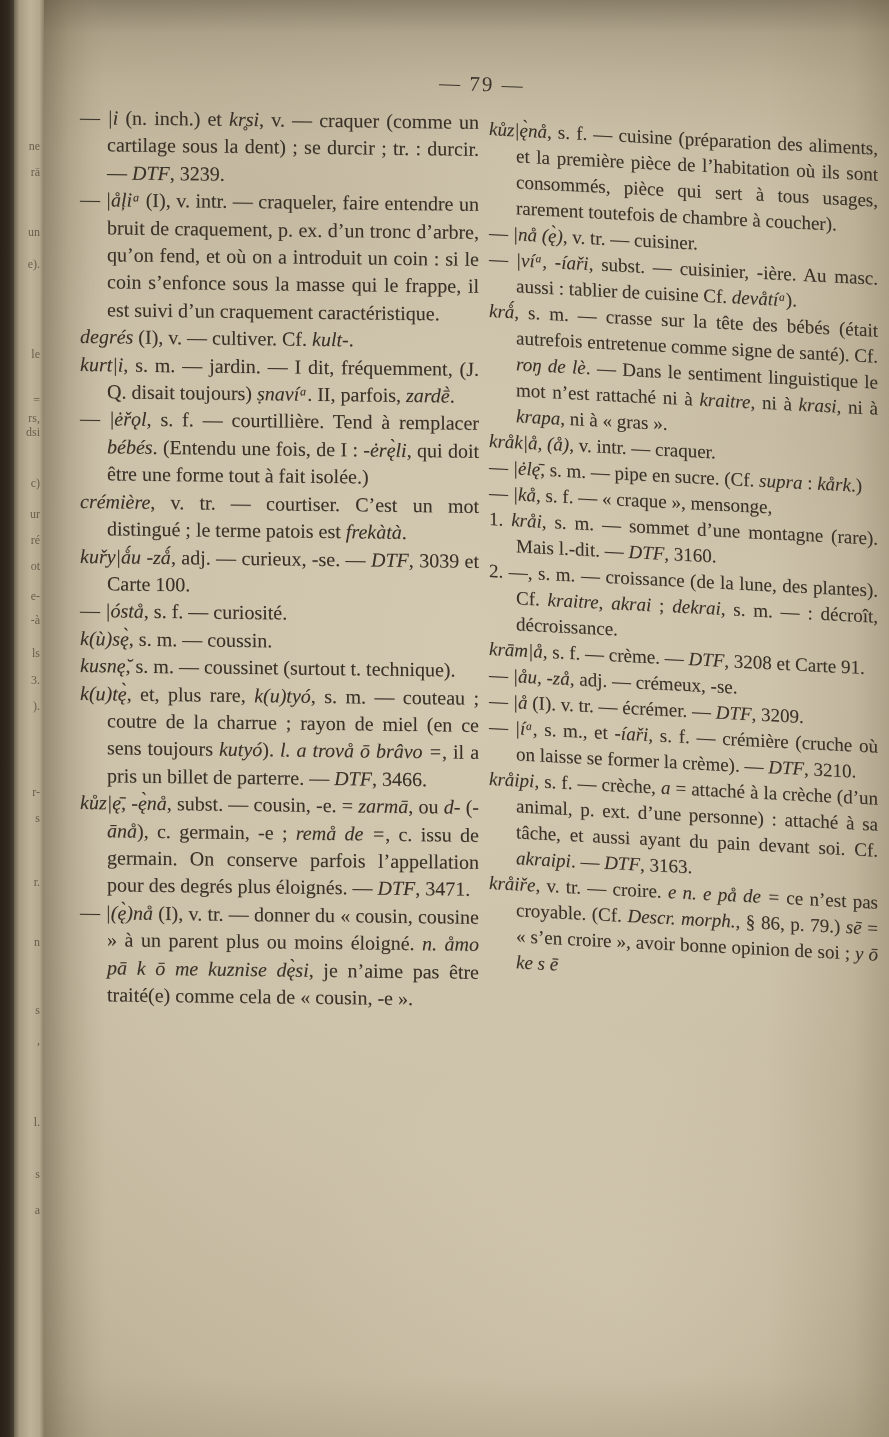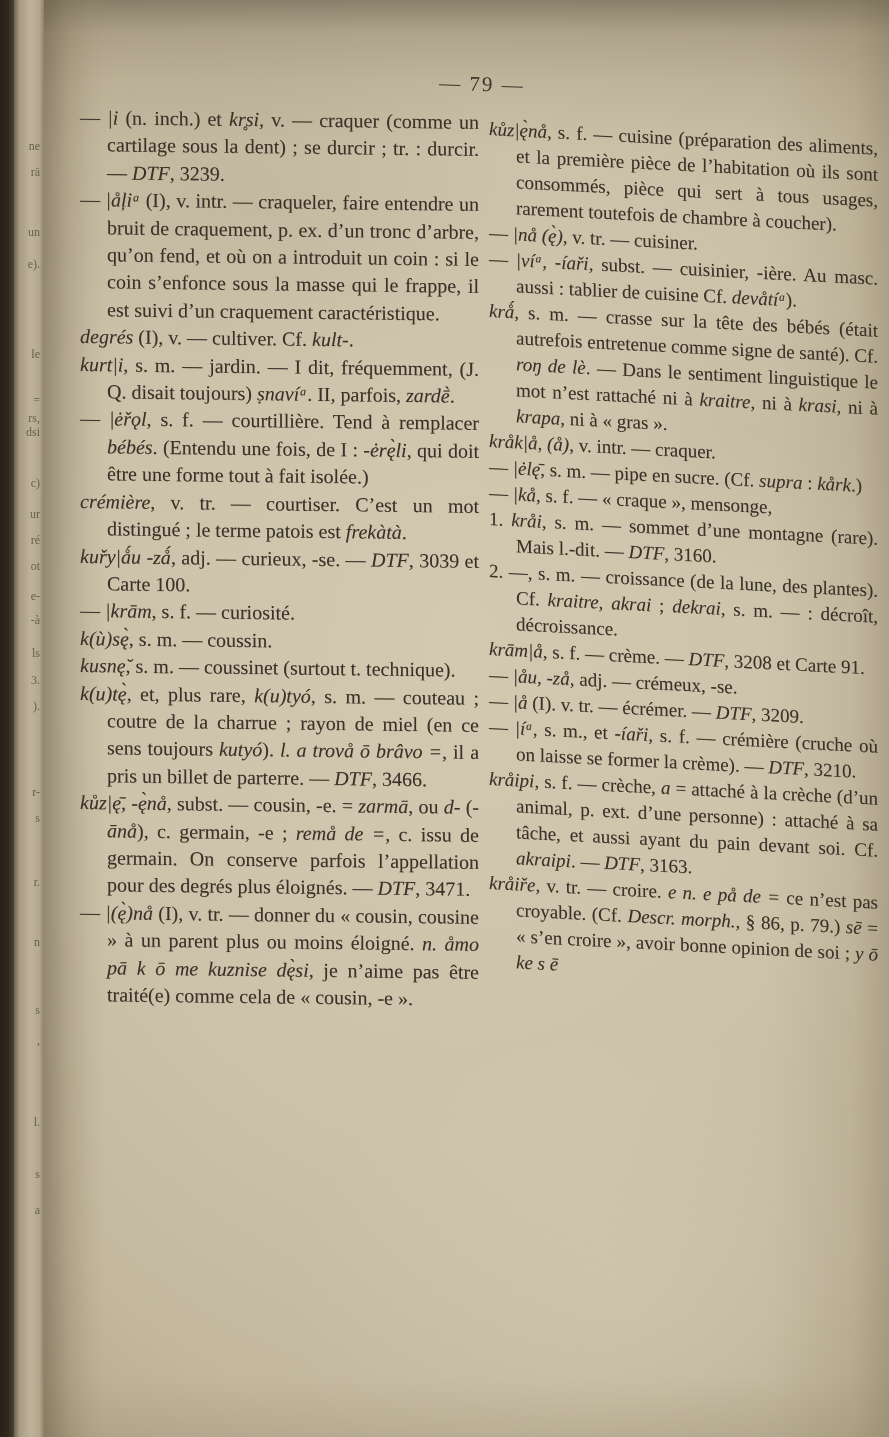--- a/index.html
+++ b/index.html
@@ -108,21 +108,21 @@
       
     <span class="seg">— </span><span class="seg it">|ėřǫl</span><span class="seg">, s. f. — courtillière. Tend à remplacer </span><span class="seg it">bébés</span><span class="seg">. (Entendu une fois, de I : </span><span class="seg it">-ėrę̀li</span><span class="seg">, qui doit être une forme tout à fait isolée.)</span></p>
     <p class="entry">
       
     <span class="seg it">crémière</span><span class="seg">, v. tr. — courtiser. C’est un mot distingué ; le terme patois est </span><span class="seg it">frekàtà</span><span class="seg">.</span></p>
     <p class="entry">
       
     <span class="seg it">kuřy|ǻu -zǻ</span><span class="seg">, adj. — curieux, -se. — </span><span class="seg it">DTF</span><span class="seg">, 3039 et Carte 100.</span></p>
     <p class="entry">
       
-    <span class="seg">— </span><span class="seg it">|krām</span><span class="seg">, s. f. — curiosité.</span></p>
+    <span class="seg">— </span><span class="seg it">|óstå</span><span class="seg">, s. f. — curiosité.</span></p>
     <p class="entry">
       
     <span class="seg it">k(ù)sę̀</span><span class="seg">, s. m. — coussin.</span></p>
     <p class="entry">
       
     <span class="seg it">kusnę̆</span><span class="seg">, s. m. — coussinet (surtout t. technique).</span></p>
     <p class="entry">
       
     <span class="seg it">k(u)tę̀</span><span class="seg">, et, plus rare, </span><span class="seg it">k(u)tyó</span><span class="seg">, s. m. — couteau ; coutre de la charrue ; rayon de miel (en ce sens toujours </span><span class="seg it">kutyó</span><span class="seg">). </span><span class="seg it">l. a trovå ō brâvo =</span><span class="seg">, il a pris un billet de parterre. — </span><span class="seg it">DTF</span><span class="seg">, 3466.</span></p>
     <p class="entry">

